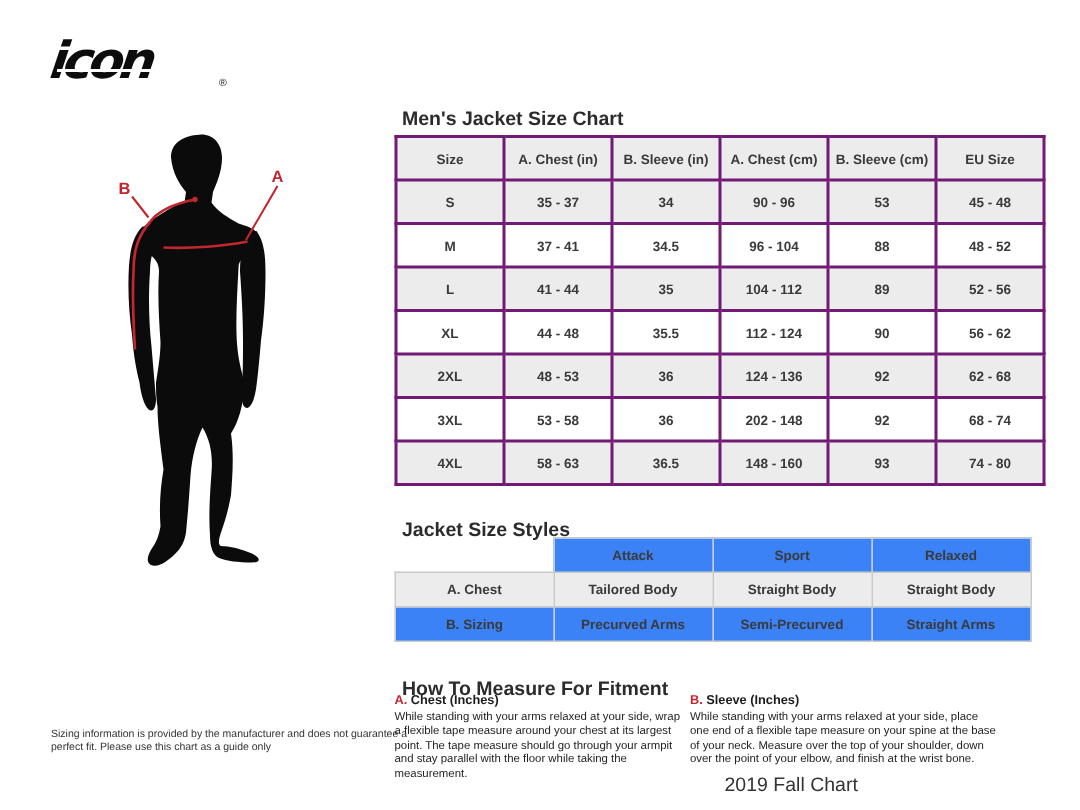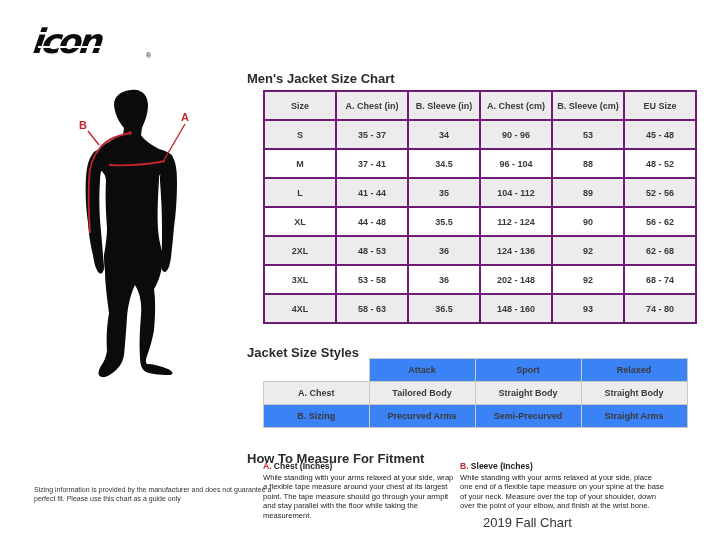--- a/index.html
+++ b/index.html
@@ -12,21 +12,21 @@
       font-size:34px;letter-spacing:-3px;color:#0c0c0c;transform:skewX(-8deg);
       display:inline-block;line-height:34px;}
   .logo .slit{position:absolute;left:4px;top:22px;width:104px;height:2px;background:#ffffff;
       transform:skewX(-8deg);}
   .logo .reg{position:absolute;left:112px;top:28px;font-size:7px;color:#0c0c0c;font-style:normal;}
 
   
   .figure{position:absolute;left:55px;top:85px;width:200px;height:300px;}
 
   
-  .section-title{position:absolute;left:247px;font-size:13px;font-weight:bold;color:#2b2b2b;}
+  .section-title{position:absolute;left:268px;font-size:13px;font-weight:bold;color:#2b2b2b;}
   .t1{top:60px;} .t2{top:334px;} .t3{top:440px;}
 
   table{border-collapse:collapse;table-layout:fixed;}
   .size-table{position:absolute;left:263px;top:90px;width:420px;}
   .size-table th,.size-table td{border:2px solid #701a75;width:70px;height:27px;
       font-size:9px;font-weight:bold;color:#3a3a3a;text-align:center;padding:0;}
   .size-table thead th{background:#ececec;}
   .size-table tbody tr:nth-child(odd) td{background:#ececec;}
   .size-table tbody tr:nth-child(even) td{background:#ffffff;}
 

